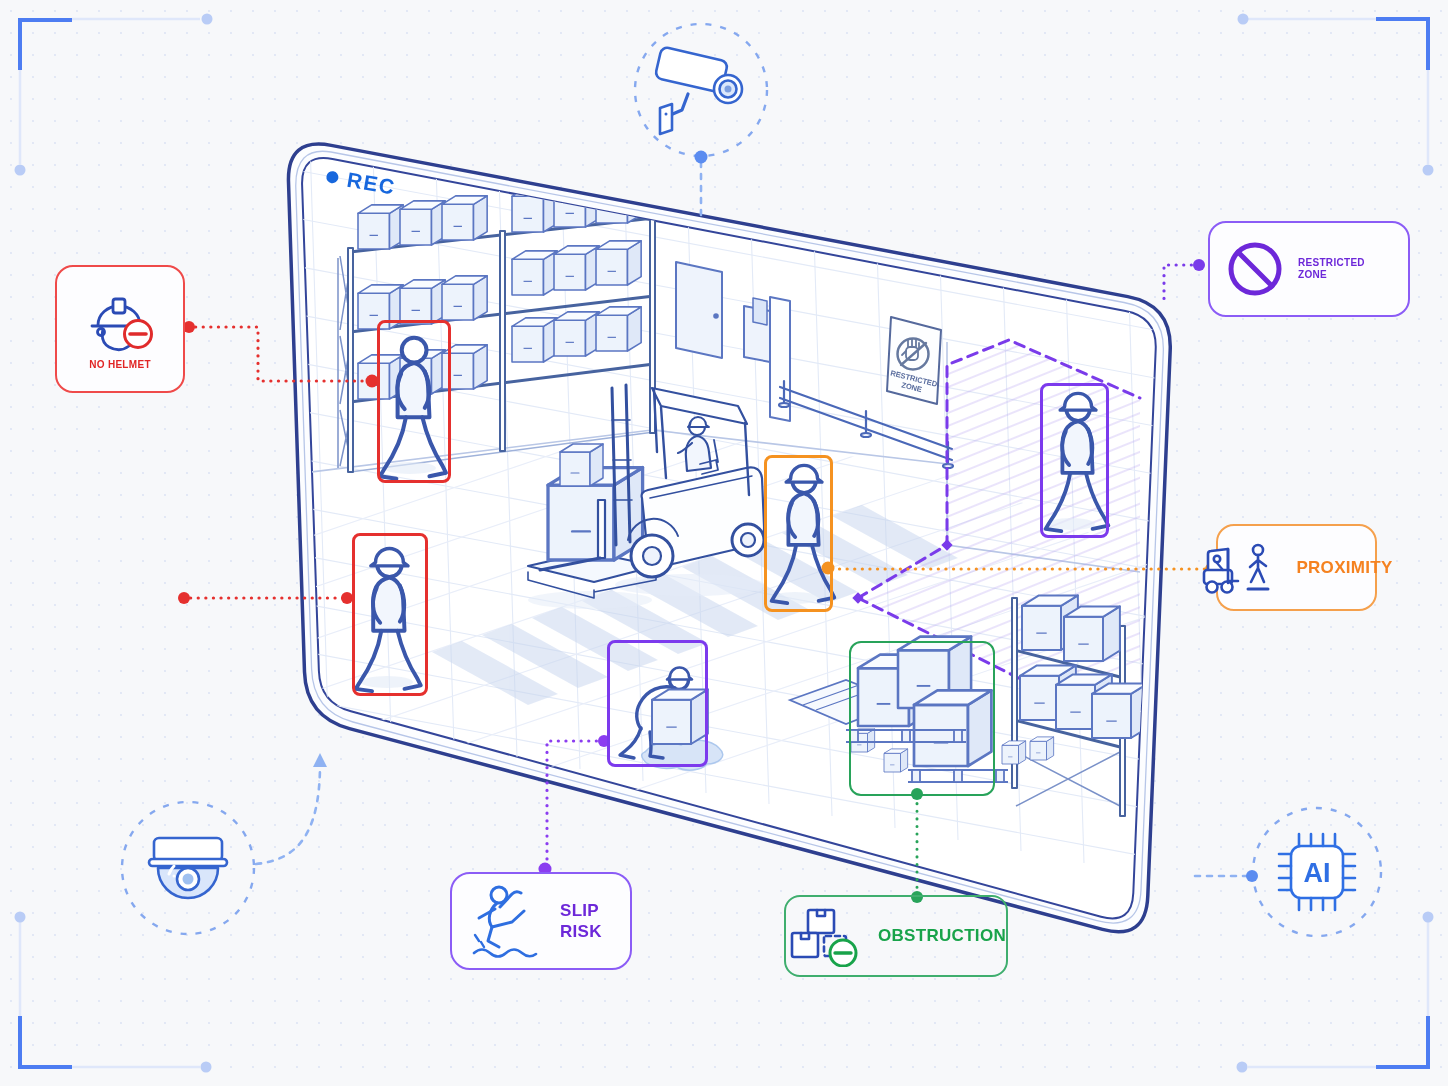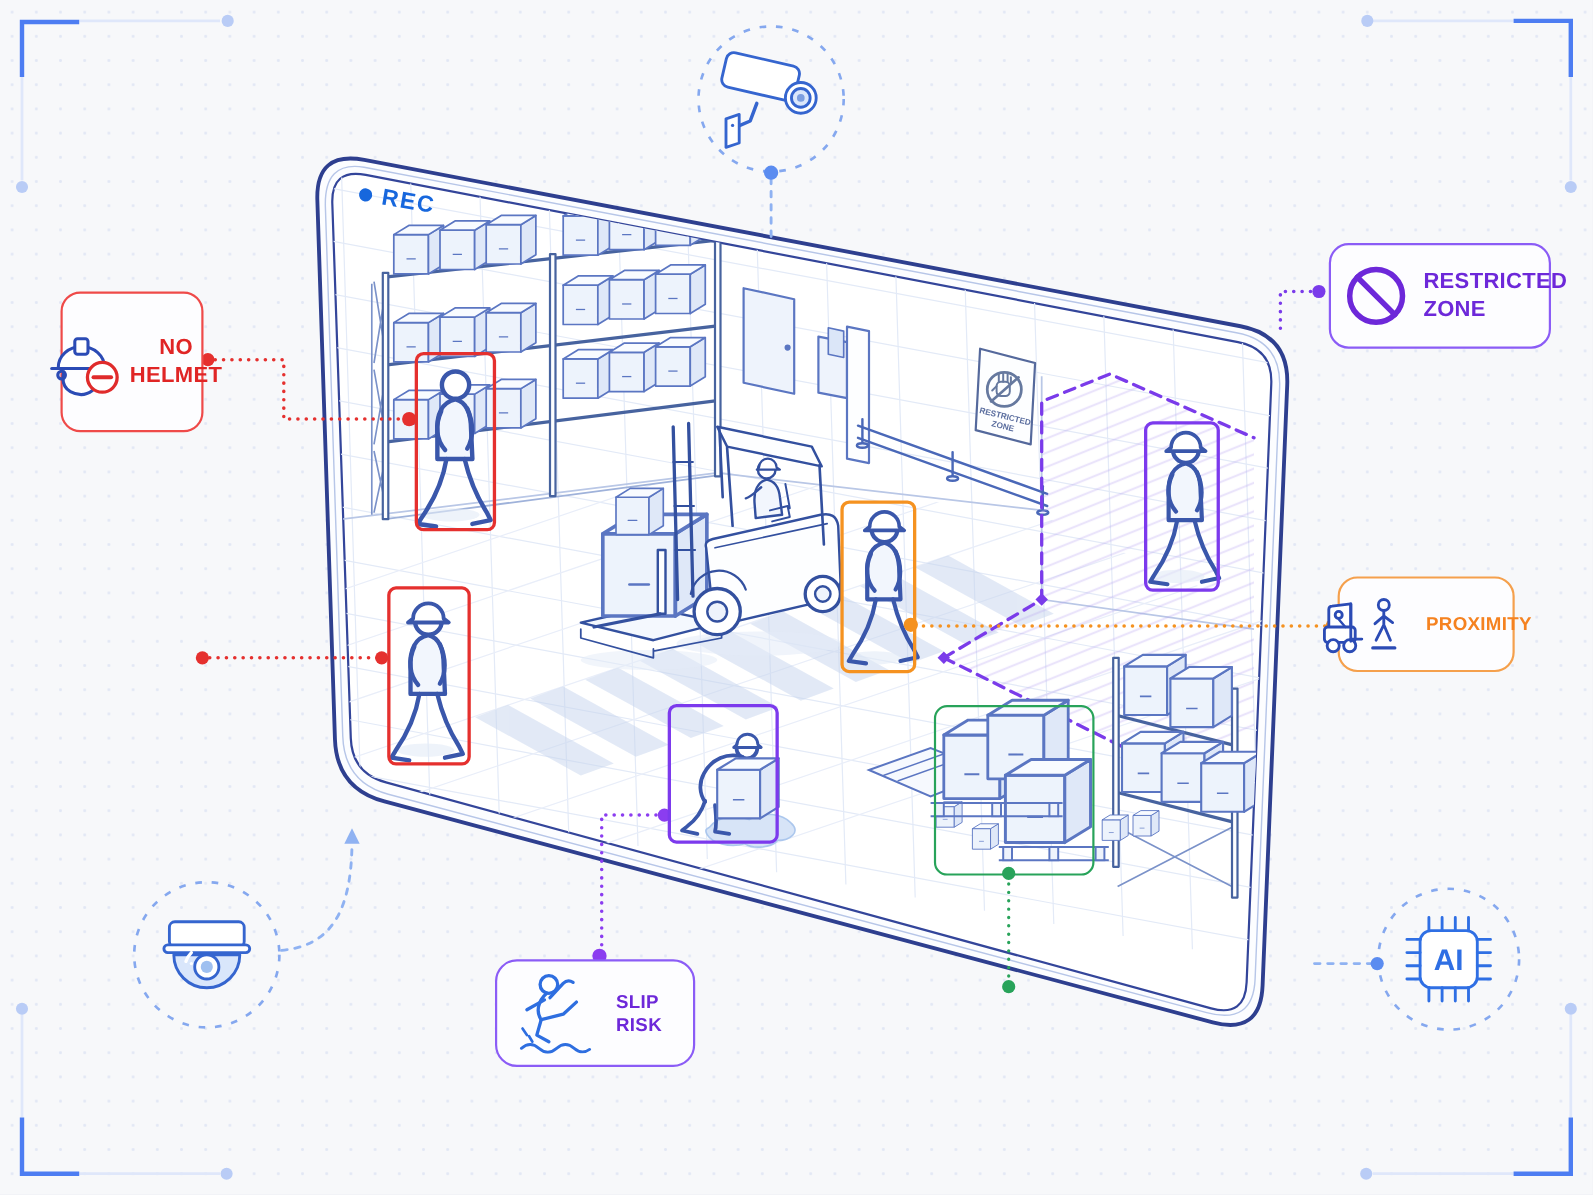--- a/index.html
+++ b/index.html
@@ -13,27 +13,27 @@
     transform:rotate(9.5deg);color:#1767dd;font-weight:bold;font-size:21px;letter-spacing:1.5px;}
   .rec-dot{width:12px;height:12px;border-radius:50%;background:#1767dd;display:inline-block;}
   
   .bbox{position:absolute;border-radius:8px;background:transparent;}
   .bbox.red{border:3px solid #e5302e;}
   .bbox.orange{border:3px solid #f59220;}
   .bbox.purple{border:3px solid #7c3aed;}
   .bbox.green{border:2.5px solid #28a35a;}
   
   .callout{position:absolute;border-radius:18px;background:#fdfdff;display:flex;align-items:center;justify-content:center;box-sizing:border-box;}
-  .callout.vert{flex-direction:row;gap:6px;padding:10px 24px;}
+  .callout.vert{flex-direction:column;gap:6px;padding:10px 24px;}
   .callout.horiz{flex-direction:row;gap:12px;padding:8px 14px;}
   .callout.red-c{border:2px solid #ef4a49;color:#e02525;}
   .callout.purple-c{border:2px solid #8b5cf6;color:#6d28d9;}
   .callout.orange-c{border:2px solid #f5a04c;color:#f58220;}
   .callout.green-c{border:2px solid #3fae6e;color:#18a34a;background:transparent;}
-  .co-label{font-weight:bold;font-size:20px;letter-spacing:.3px;text-align:left;line-height:1.25;}
+  .co-label{font-weight:bold;font-size:10px;letter-spacing:.3px;text-align:left;line-height:1.25;}
   .callout.vert .co-label{text-align:center;}
   .co-label.big{font-size:17px;}
   .co-icon{display:flex;align-items:center;justify-content:center;}
 </style>
 </head>
 <body>
 
 <div class="canvas">
 
 <svg class="art" width="1448" height="1086" viewBox="0 0 1448 1086">
@@ -501,14 +501,32 @@
       <path d="M34,23 L46,10 q4,-4 9,-1"></path>
       <path d="M26,43 L46,38 L58,27"></path>
       <path d="M26,43 L22,57 L33,63"></path>
       <path d="M9,51 l4,6 M15,58 l3,5" stroke-width="2.4"></path>
       <path d="M8,69 q8,-7 16,0 q8,7 16,0 q8,-7 16,0 q7,6 14,1" stroke-width="2.6"></path>
     </svg>
   </span>
   <span class="co-label big">SLIP RISK</span>
 </div>
 
+<div class="callout horiz green-c" style="left:784px;top:895px;width:224px;height:82px;border-radius:16px;">
+  <span class="co-icon">
+    <svg width="80" height="62" viewBox="0 0 80 62" fill="none" stroke-linecap="round" stroke-linejoin="round">
+      <g stroke="#2b4bb5" stroke-width="2.6">
+        <rect x="22" y="5" width="26" height="23" rx="2" fill="#ffffff"></rect>
+        <path d="M31,5 v6 h8 v-6"></path>
+        <rect x="6" y="28" width="26" height="24" rx="2" fill="#ffffff"></rect>
+        <path d="M15,28 v6 h8 v-6"></path>
+        <rect x="38" y="31" width="22" height="20" rx="2" stroke-dasharray="5 4"></rect>
+      </g>
+      <g stroke="#18a34a" stroke-width="3">
+        <circle cx="57" cy="48" r="13" fill="#ffffff"></circle>
+        <path d="M49,48 H65" stroke-width="3.4"></path>
+      </g>
+    </svg>
+  </span>
+  <span class="co-label big">OBSTRUCTION</span>
+</div>
 
 </div>
 
 </body></html>

